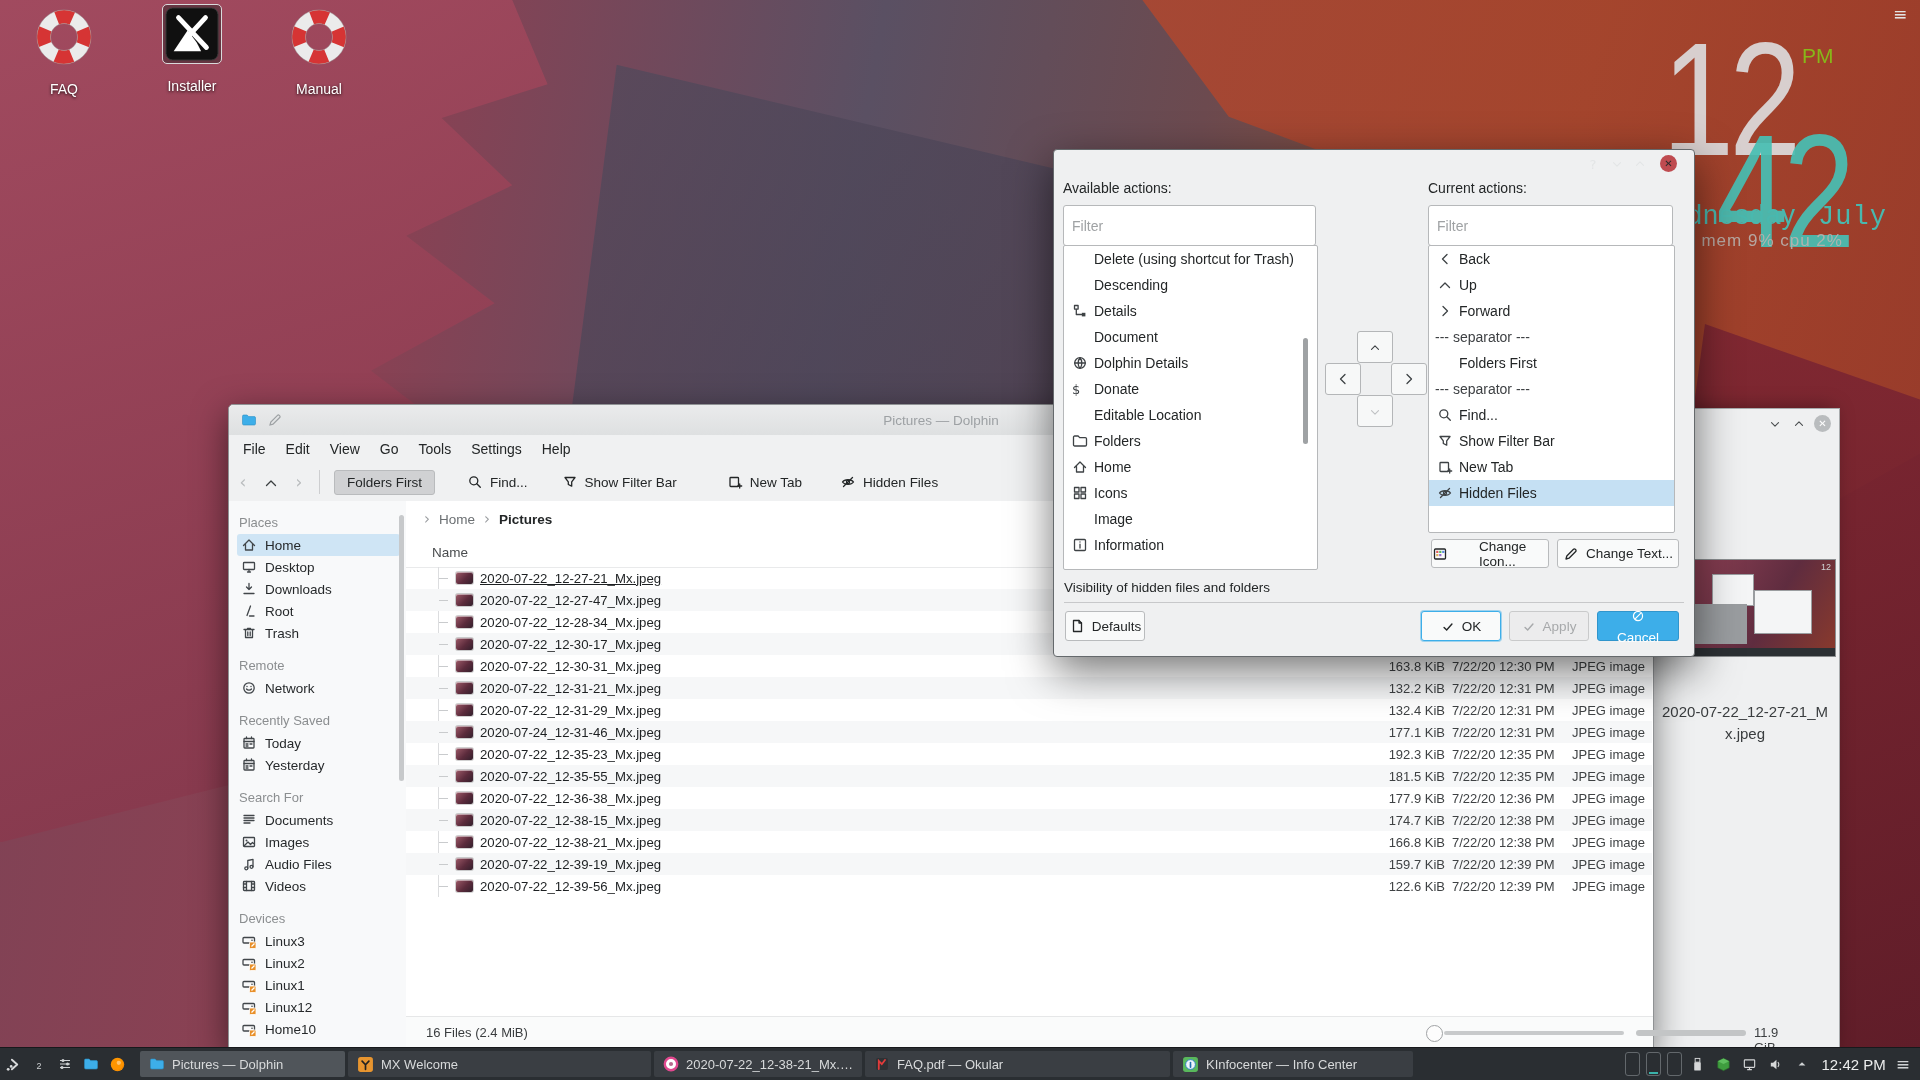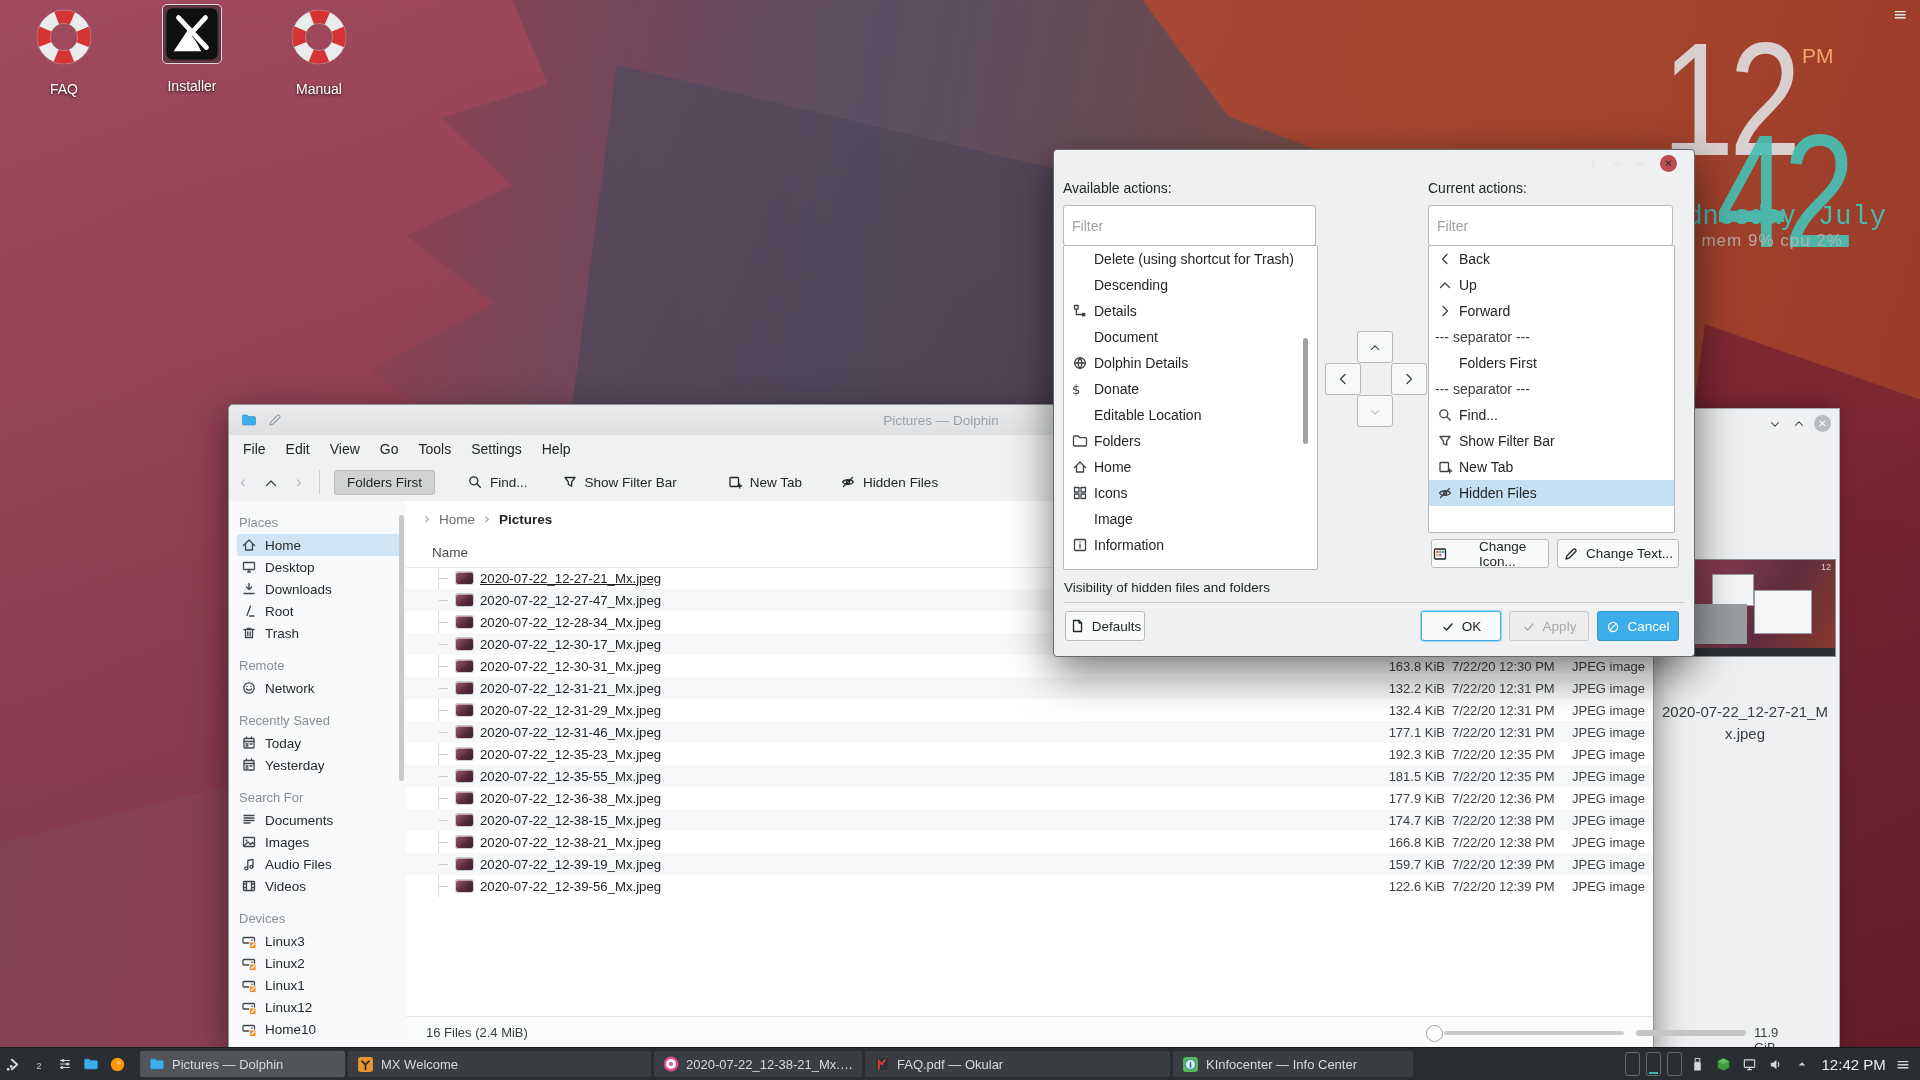--- a/index.html
+++ b/index.html
@@ -21,21 +21,21 @@
   
   .dicon{width:100px;text-align:center;color:#fff;font-size:14px;text-shadow:0 1px 3px rgba(0,0,0,.85);z-index:2;}
   .dicon .ibox{width:58px;height:58px;margin:0 auto;display:flex;align-items:center;justify-content:center;}
   .dicon.selected .ibox{outline:1px solid #d9dadb;background:rgba(30,30,34,.45);border-radius:4px;}
   .dicon .dlabel{display:block;margin-top:15px;}
   
   .clock{z-index:1;color:#d9dcdd;}
   .clk-big{position:absolute;font-weight:200;line-height:1;transform:scaleX(.8);transform-origin:left top;letter-spacing:-6px;}
   .clk-h{left:1662px;top:18px;font-size:162px;color:rgba(223,227,229,.88);}
   .clk-m{left:1716px;top:110px;font-size:162px;color:rgba(72,190,179,.93);}
-  .clk-mer{position:absolute;left:1802px;top:44px;font-size:21px;color:#fdba74;opacity:.85;}
+  .clk-mer{position:absolute;left:1802px;top:44px;font-size:21px;color:#84cc16;opacity:.85;}
   .clk-date{position:absolute;left:1645px;top:200px;font-size:27px;color:#49b8ae;letter-spacing:1px;}
   .clk-date .sp{margin-left:22px;font-family:Liberation Mono, monospace;}
   .clk-stats{position:absolute;left:1658px;top:231px;font-size:17px;color:#b9b3ae;opacity:.9;letter-spacing:1px;}
   .panel-toggle{position:absolute;left:1893px;top:4px;font-size:17px;color:#e3e5e6;z-index:1;}
   
   .win-shadow{box-shadow:0 10px 34px rgba(0,0,0,.5);}
   .gly{font-family:"DejaVu Sans",sans-serif;}
   svg.ic{display:inline-block;vertical-align:middle;}
   
   .pwin{left:1652px;top:408px;width:186px;height:640px;background:#eff0f1;border:1px solid #a8abad;
@@ -118,21 +118,21 @@
   .aitem.selected{background:#c5e0f3;}
   .list-scroll{position:absolute;width:5px;background:#9fa2a4;border-radius:3px;}
   .abtn{position:absolute;width:34px;height:30px;background:#f7f8f8;border:1px solid #b4b6b8;border-radius:3px;
     display:flex;align-items:center;justify-content:center;color:#3e4245;}
   .abtn.dis{color:#c0c2c4;}
   .btn{position:absolute;height:30px;background:#f9fafa;border:1px solid #b9bbbd;border-radius:3px;
     display:flex;align-items:center;justify-content:center;gap:7px;font-size:13.5px;color:#232627;box-sizing:border-box;}
   .btn.small{height:29px;}
   .btn.focus{border:1px solid #3daee9;box-shadow:0 0 0 1px rgba(61,174,233,.45);}
   .btn.disabled{color:#a7a9ab;background:#ececed;border-color:#c9cacb;}
-  .btn.primary{background:#3daee9;border-color:#3095cc;color:#fff;}
+  .btn.primary{background:#3daee9;border-color:#3095cc;color:#fff;flex-direction:column;}
   .dlg-hr{position:absolute;left:10px;right:10px;height:1px;background:#c7c8ca;}
   .note{position:absolute;font-size:13.5px;color:#232627;}
   
   .taskbar{position:absolute;left:0;bottom:0;width:1920px;height:32px;background:#2a2e32;border-top:1px solid #17191c;z-index:5;
     display:flex;align-items:center;color:#d6d8d9;}
   .tb-ic{width:26px;display:flex;align-items:center;justify-content:center;}
   .pager{width:26px;text-align:center;}
   .pager .pg{width:18px;height:12px;margin:2px auto 0;background:linear-gradient(#7fa6c6,#4e7ba3);border-radius:2px;}
   .pager .pn{font-size:9px;color:#cdd0d2;line-height:8px;}
   .tasks{display:flex;height:26px;margin-left:10px;gap:3px;}
@@ -485,21 +485,21 @@
               <span class="tdash"></span>
               <span class="fthumb"></span>
               <span class="fname">2020-07-22_12-31-29_Mx.jpeg</span>
               <span class="fsize">132.4 KiB</span>
               <span class="fdate">7/22/20 12:31 PM</span>
               <span class="ftype">JPEG image</span>
             </div>
             <div class="frow">
               <span class="tdash"></span>
               <span class="fthumb"></span>
-              <span class="fname">2020-07-22_12-31-46_Mx.jpeg</span>
+              <span class="fname">2020-07-24_12-31-46_Mx.jpeg</span>
               <span class="fsize">177.1 KiB</span>
               <span class="fdate">7/22/20 12:31 PM</span>
               <span class="ftype">JPEG image</span>
             </div>
             <div class="frow">
               <span class="tdash"></span>
               <span class="fthumb"></span>
               <span class="fname">2020-07-22_12-35-23_Mx.jpeg</span>
               <span class="fsize">192.3 KiB</span>
               <span class="fdate">7/22/20 12:35 PM</span>

